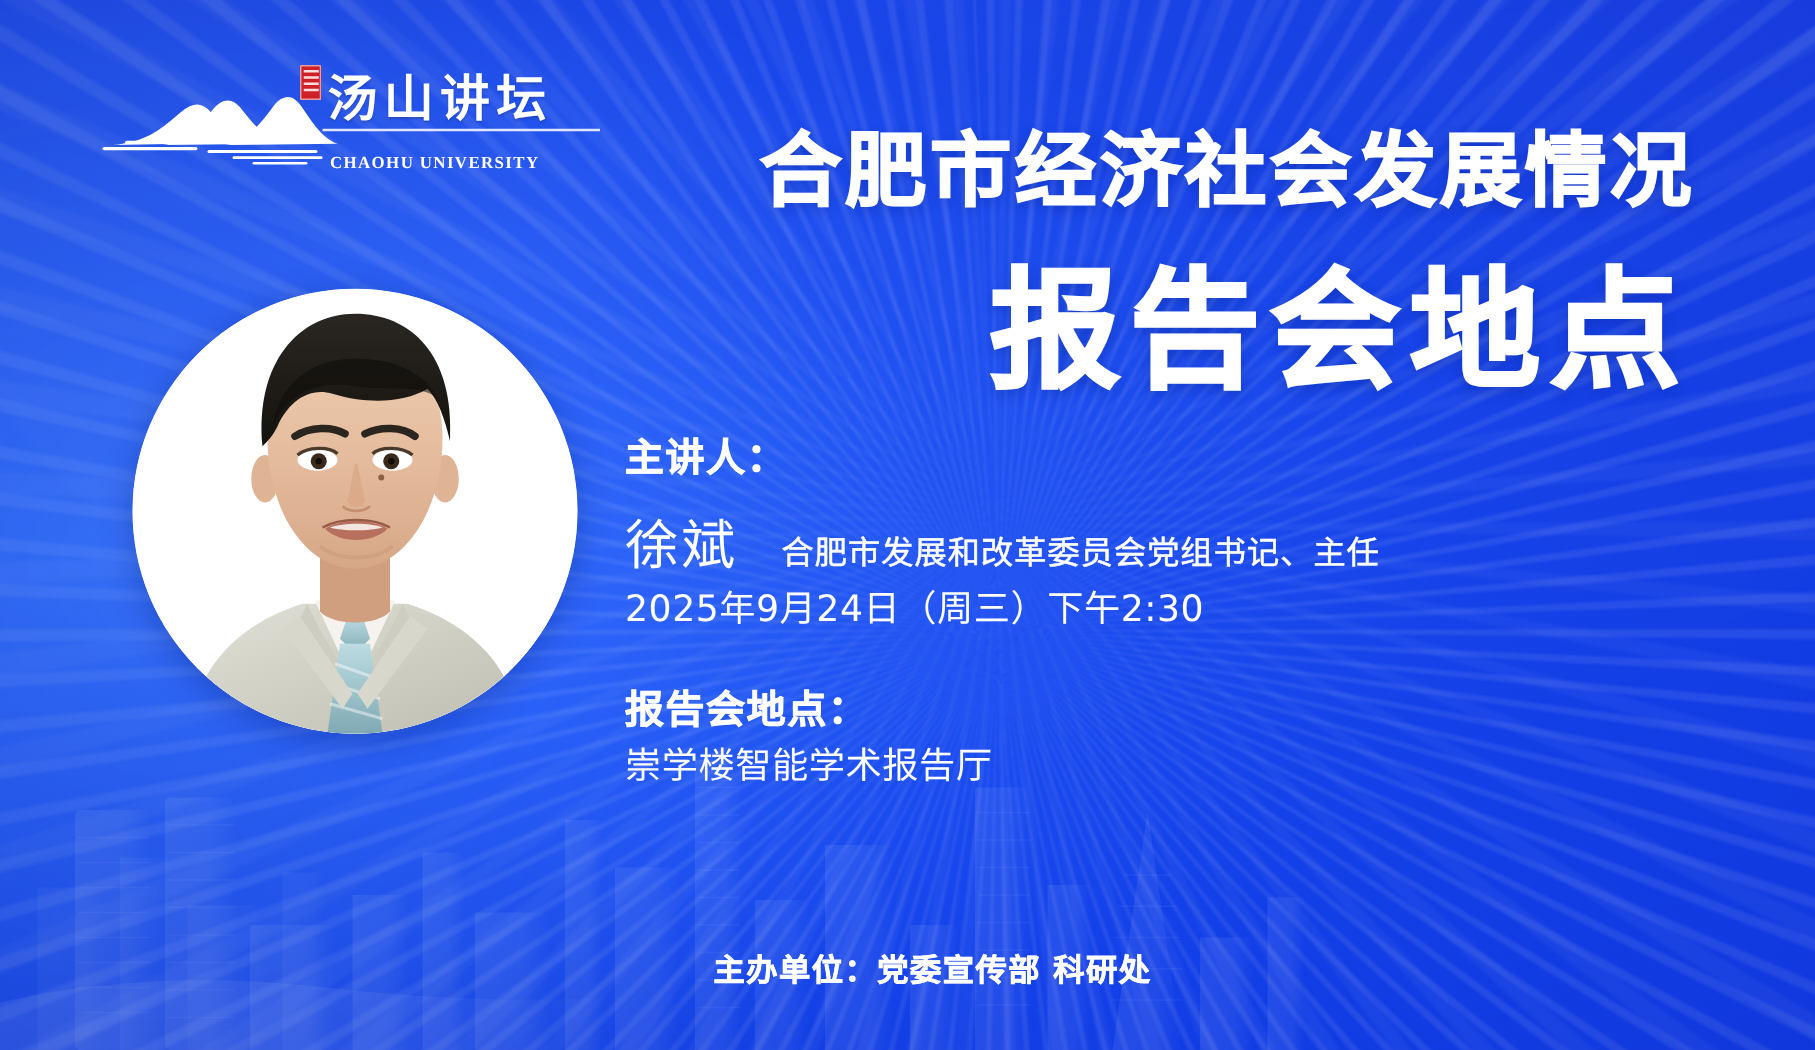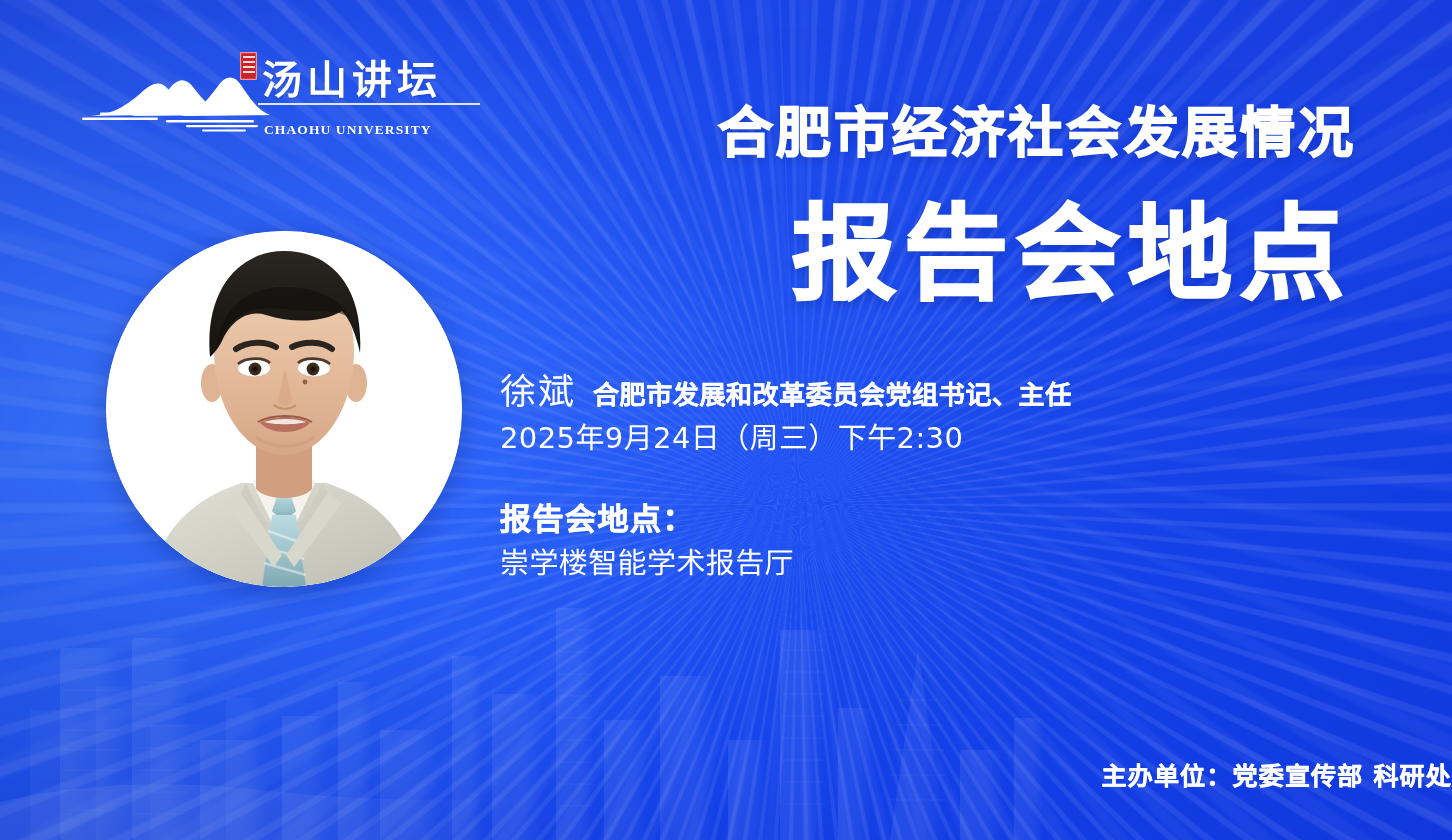--- a/index.html
+++ b/index.html
@@ -152,21 +152,21 @@
 
   
   .title-wrap {
     position: absolute;
     right: 96px; top: 104px;
     text-align: right;
     width: 980px;
   }
   .title-main {
     color: #ffffff;
-    font-size: 55px;
+    font-size: 65px;
     font-weight: 900;
     letter-spacing: 3px;
     line-height: 1.06;
     white-space: nowrap;
     font-family: "DejaVu Sans", "Liberation Sans", sans-serif;
     text-shadow: 0 3px 10px rgba(2,22,110,0.30);
     -webkit-text-stroke: 1.6px #ffffff;
   }
   .title-sub {
     margin-top: 40px;
@@ -210,49 +210,49 @@
     -webkit-text-stroke: 0.7px #ffffff;
     white-space: nowrap;
   }
   .speaker-row {
     display: flex;
     align-items: baseline;
     margin-top: 14px;
     white-space: nowrap;
   }
   .speaker-name {
-    font-size: 36px;
+    font-size: 43px;
     font-weight: 400;
     letter-spacing: 2px;
     font-family: "DejaVu Sans", "Liberation Sans", sans-serif;
   }
   .speaker-title {
-    margin-left: 17px;
+    margin-left: 35px;
     font-size: 26px;
-    font-weight: 700;
+    font-weight: 400;
     letter-spacing: 0.6px;
     font-family: "DejaVu Sans", "Liberation Sans", sans-serif;
     -webkit-text-stroke: 0.4px #ffffff;
   }
   .label-time { margin-top: 38px; }
   .value {
     font-size: 29px;
     font-weight: 400;
     letter-spacing: 0.4px;
     font-family: "DejaVu Sans", "Liberation Sans", sans-serif;
     white-space: nowrap;
   }
   .label-place { margin-top: 44px; }
 
   
   .footer {
     position: absolute;
     left: 0; right: 0;
     top: 756px;
-    text-align: right;
+    text-align: center;
     color: #ffffff;
     font-size: 25px;
     font-weight: 800;
     letter-spacing: 1.2px;
     font-family: "DejaVu Sans", "Liberation Sans", sans-serif;
     -webkit-text-stroke: 0.5px #ffffff;
     padding-left: 40px;
   }
 </style>
 </head>
@@ -436,20 +436,21 @@
         <path d="M154 192 C166 184 192 184 204 192 C192 204 166 204 154 192 Z" fill="#b8705e"></path>
         <path d="M158 191 C170 187 190 187 200 191 C190 194 168 194 158 191 Z" fill="#f3e6e0"></path>
         <path d="M152 191 C166 183 192 183 206 191" stroke="#9a5a48" stroke-width="2" fill="none"></path>
 
         <path d="M150 206 C164 218 194 218 208 206" stroke="#cb9c7b" stroke-width="3" fill="none" opacity="0.6"></path>
       </g>
     </svg>
   </div>
 
   <div class="info">
+    <div class="label">主讲人：</div>
 
     <div class="speaker-row">
       <span class="speaker-name">徐斌</span>
       <span class="speaker-title">合肥市发展和改革委员会党组书记、主任</span>
     </div>
 
     <div class="value">2025年9月24日（周三）下午2:30</div>
 
     <div class="label label-place">报告会地点：</div>
     <div class="value">崇学楼智能学术报告厅</div>

